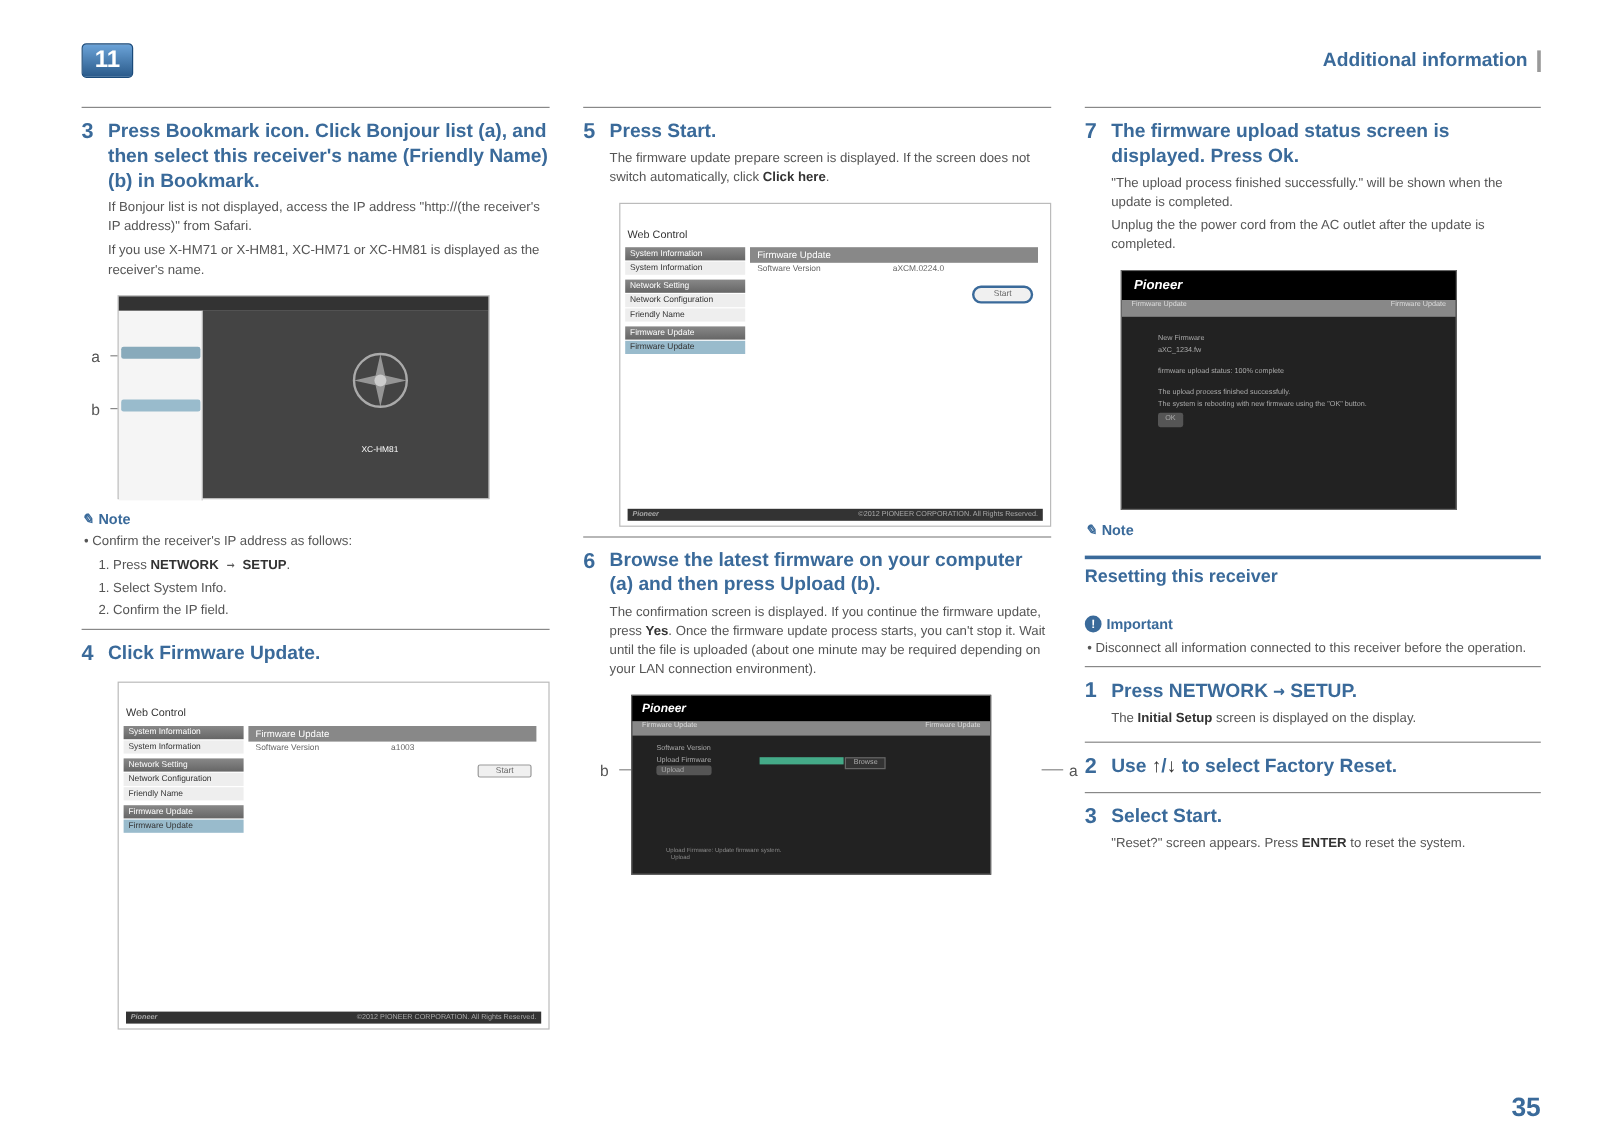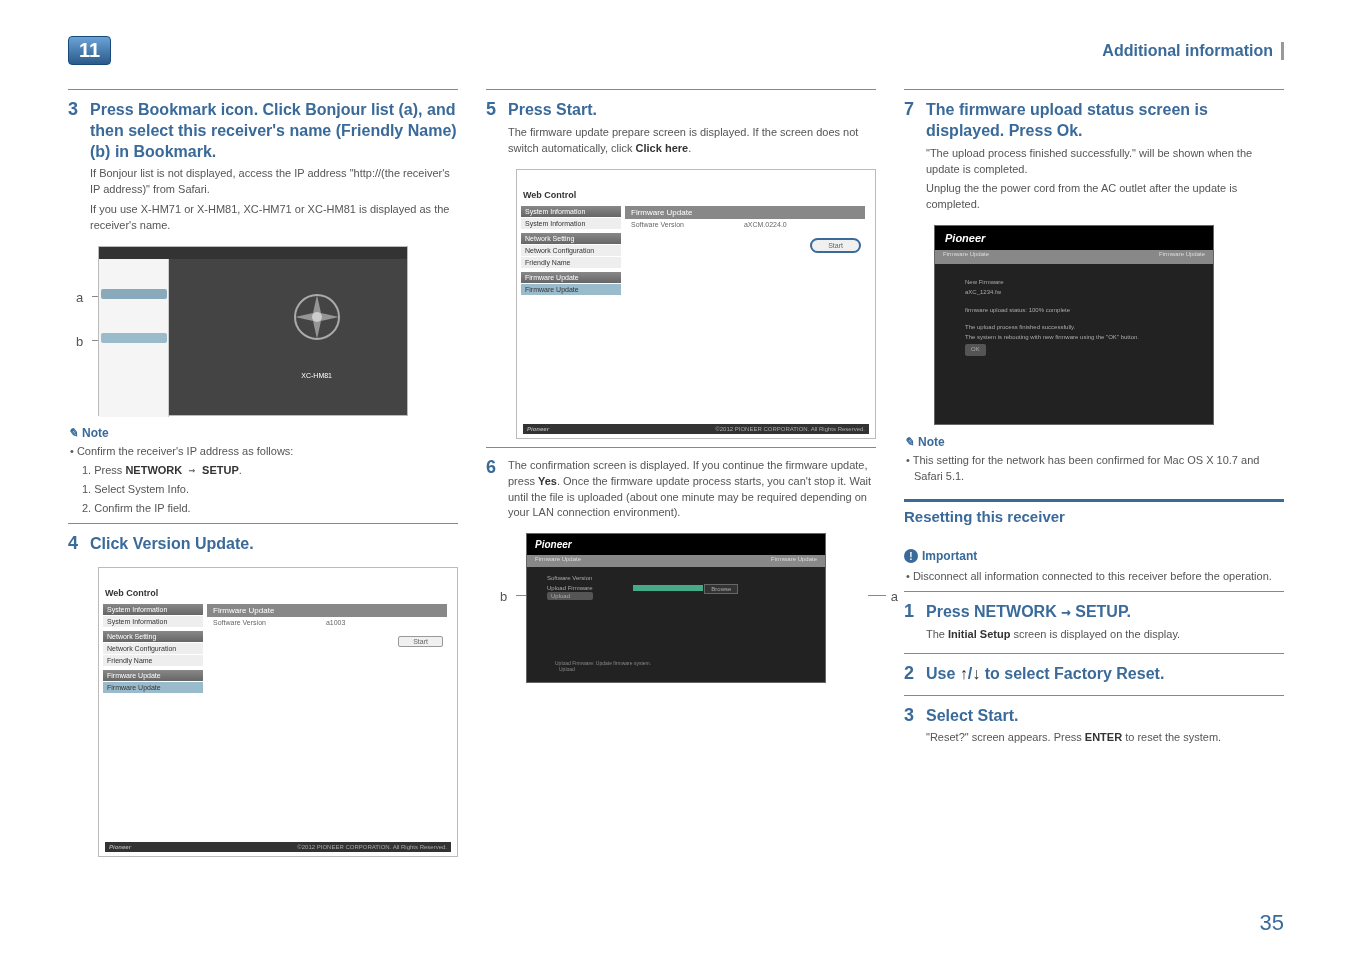--- a/index.html
+++ b/index.html
@@ -30,21 +30,21 @@
 .ss1 .lp{position:absolute;left:0;top:12px;width:70px;height:158px;background:#f5f5f5;border-right:1px solid #ccc}
 .ss1 .rp{position:absolute;left:70px;right:0;top:12px;bottom:0;background:#444}
 .ss1 .logo{position:absolute;right:60px;top:28px;width:60px;height:60px}
 .ss1 .lt{position:absolute;right:75px;bottom:36px;color:#fff;font-size:7px}
 .ss1 .bj{position:absolute;left:2px;top:30px;width:66px;height:10px;background:#8ab;border-radius:2px}
 .ss1 .it{position:absolute;left:2px;top:74px;width:66px;height:10px;background:#9bc;border-radius:2px}
 .lbl{position:absolute;font-size:13px;color:#555}
 .la{left:-22px;top:44px}
 .lb{left:-22px;top:88px}
 .ss2{width:360px;height:290px;position:relative;background:#fff;font-size:7px}
-.ss2 .wc{position:absolute;left:6px;top:20px;font-weight:bold;color:#333;font-size:9px}
+.ss2 .wc{position:absolute;left:6px;top:20px;font-weight:normal;color:#333;font-size:9px}
 .ss2 .sd{position:absolute;left:4px;top:36px;width:100px}
 .ss2 .sdi{background:linear-gradient(#888,#666);color:#fff;padding:2px 4px;margin-bottom:1px;font-size:7px}
 .ss2 .sdl{background:#eee;color:#333;padding:2px 4px;margin-bottom:1px;font-size:7px}
 .ss2 .md{position:absolute;left:108px;top:36px}
 .ss2 .mh{background:#888;color:#fff;padding:2px 6px;font-size:8px;width:240px}
 .ss2 .mr{padding:2px 6px;color:#666;font-size:7px;display:flex;gap:60px}
 .ss2 .btn{position:absolute;right:14px;top:68px;border:1px solid #999;padding:1px 14px;background:#f0f0f0;font-size:7px;border-radius:2px}
 .ss2 .ft{position:absolute;bottom:4px;left:6px;right:6px;background:#333;color:#aaa;padding:2px 4px;display:flex;justify-content:space-between;font-size:6px}
 .ss3{width:280px;height:200px;background:#222;position:relative;border:1px solid #666}
 .ss3 .pb{background:#000;color:#fff;padding:6px 10px;font-style:italic;font-size:11px;font-weight:bold}
@@ -53,21 +53,21 @@
 .ss3 .gb{display:inline-block;background:#555;padding:1px 6px;border-radius:2px;margin-top:2px}
 .ss4{width:300px;height:150px;background:#222;position:relative;border:1px solid #666}
 .ss4 .pb{background:#000;color:#fff;padding:5px 8px;font-style:italic;font-size:10px;font-weight:bold}
 .ss4 .gr{background:#888;height:12px;display:flex;justify-content:space-between;padding:1px 8px;color:#ddd;font-size:6px}
 .ss4 .mid{display:flex;padding:8px 20px;gap:40px;color:#aaa;font-size:6px}
 .ss4 .fbox{border:1px solid #666;padding:1px 6px;background:#333}
 .ss4 .bbar{background:linear-gradient(90deg,#4a8,#4a8);height:6px;width:70px;display:inline-block}
 .lab{position:absolute;font-size:13px;color:#555}
 .ss4w{position:relative;margin:8px 0 8px 40px}
 .ln{position:absolute;border-top:1px solid #888;width:18px}
-.pgnum{position:absolute;right:68px;bottom:18px;color:#3a6a9a;font-weight:normal;font-size:22px}
+.pgnum{position:absolute;right:68px;bottom:18px;color:#3a6a9a;font-weight:bold;font-size:22px}
 .penc{font-style:italic}
 b{color:#333;font-weight:bold}
 .arrow{font-family:monospace}
 </style>
 </head>
 <body>
 
 <div class="page">
 <div class="hdr">
 <span class="badge">11</span>
@@ -114,21 +114,21 @@
         </div>
 <div class="bullet">• Confirm the receiver's IP address as follows:</div>
 <div class="sub"><span>1. Press </span><b>NETWORK</b><span class="arrow"> → </span><b>SETUP</b><span>.</span></div>
 <div class="sub">1. Select System Info.</div>
 <div class="sub">2. Confirm the IP field.</div>
 
 <hr class="hr">
 <div class="step">
 <div class="sn">4</div>
 <div class="sb">
-            <div class="st">Click Version Update.</div>
+            <div class="st">Click Firmware Update.</div>
           </div>
 </div>
 
 <div class="ssbox">
 <div class="ss ss2">
 <div class="wc">Web Control</div>
 <div class="sd">
 <div class="sdi">System Information</div>
 <div class="sdl">System Information</div>
 <div class="sdi" style="margin-top:4px">Network Setting</div>
@@ -187,20 +187,21 @@
               <span style="font-style:italic;font-weight:bold">Pioneer</span>
               <span>©2012 PIONEER CORPORATION. All Rights Reserved.</span>
             </div>
 </div>
 </div>
 
 <hr class="hr">
 <div class="step">
 <div class="sn">6</div>
 <div class="sb">
+<div class="st">Browse the latest firmware on your computer (a) and then press Upload (b).</div>
 <div class="pt"><span>The confirmation screen is displayed. If you continue the firmware update, press </span><b>Yes</b><span>. Once the firmware update process starts, you can't stop it. Wait until the file is uploaded (about one minute may be required depending on your LAN connection environment).</span></div>
 </div>
 </div>
 
 <div class="ss4w">
 <span class="lab" style="left:-26px;top:56px">b</span>
 <span class="lab" style="right:-22px;top:56px">a</span>
 <span class="ln" style="left:-10px;top:62px"></span>
 <span class="ln" style="right:-10px;top:62px"></span>
 <div class="ss ss4">
@@ -251,21 +252,20 @@
 The system is rebooting with new firmware using the "OK" button.</div>
 <div class="gb">OK</div>
 </div>
 </div>
 </div>
 
 <div class="noteh">
           <span class="penc">✎</span>
           <span>Note</span>
         </div>
-<div class="bullet">• This setting for the network has been confirmed for Mac OS X 10.7 and Safari 5.1.</div>
 
 <hr class="thick">
 <div class="h2">Resetting this receiver</div>
 <div class="imp">
           <span class="circ">!</span>
           <span>Important</span>
         </div>
 <div class="bullet">• Disconnect all information connected to this receiver before the operation.</div>
 
 <hr class="hr">

